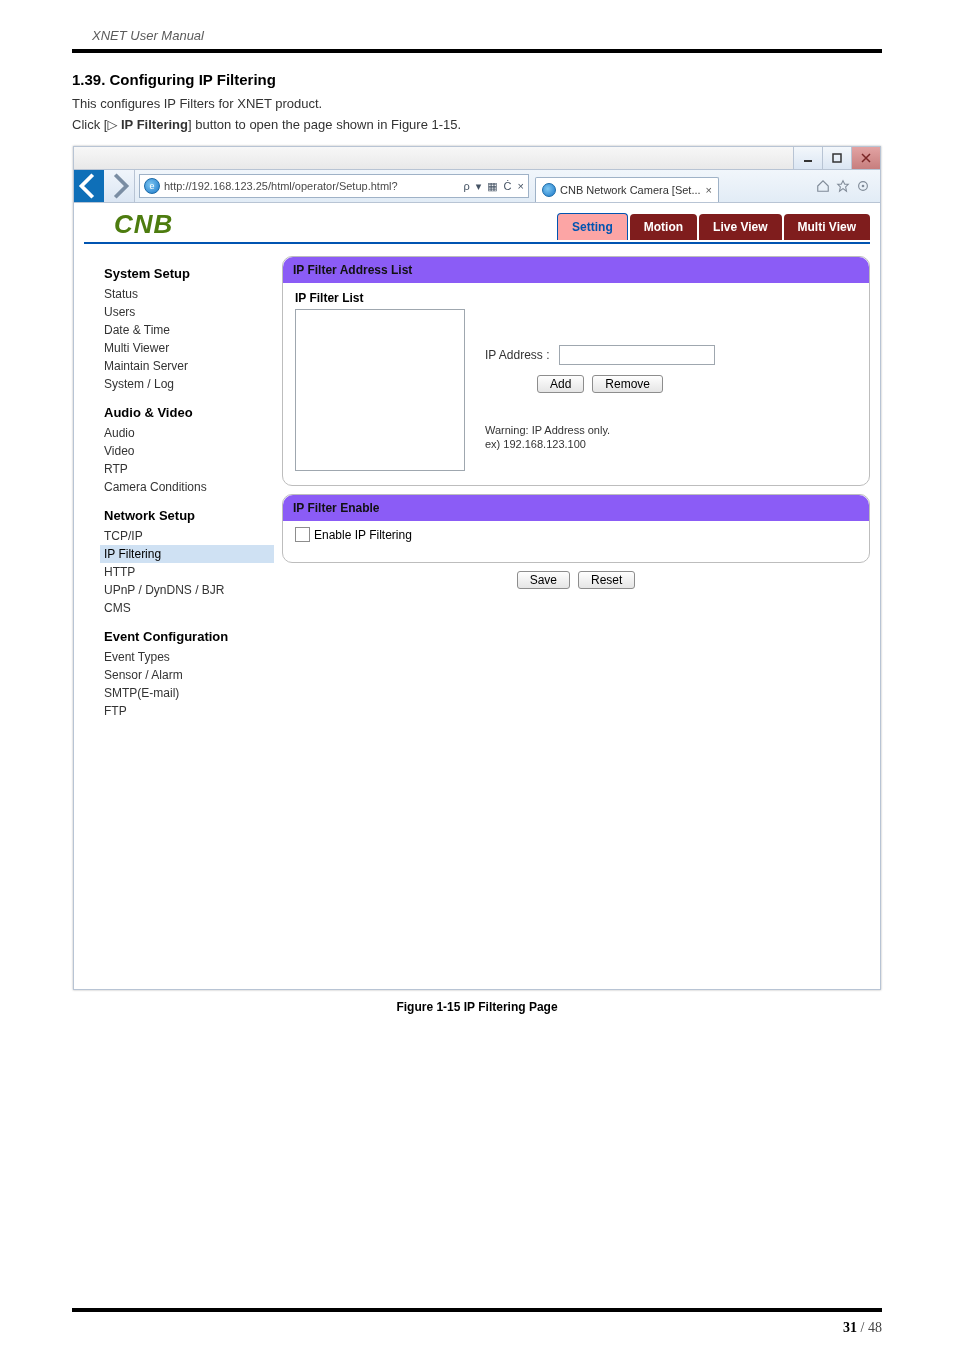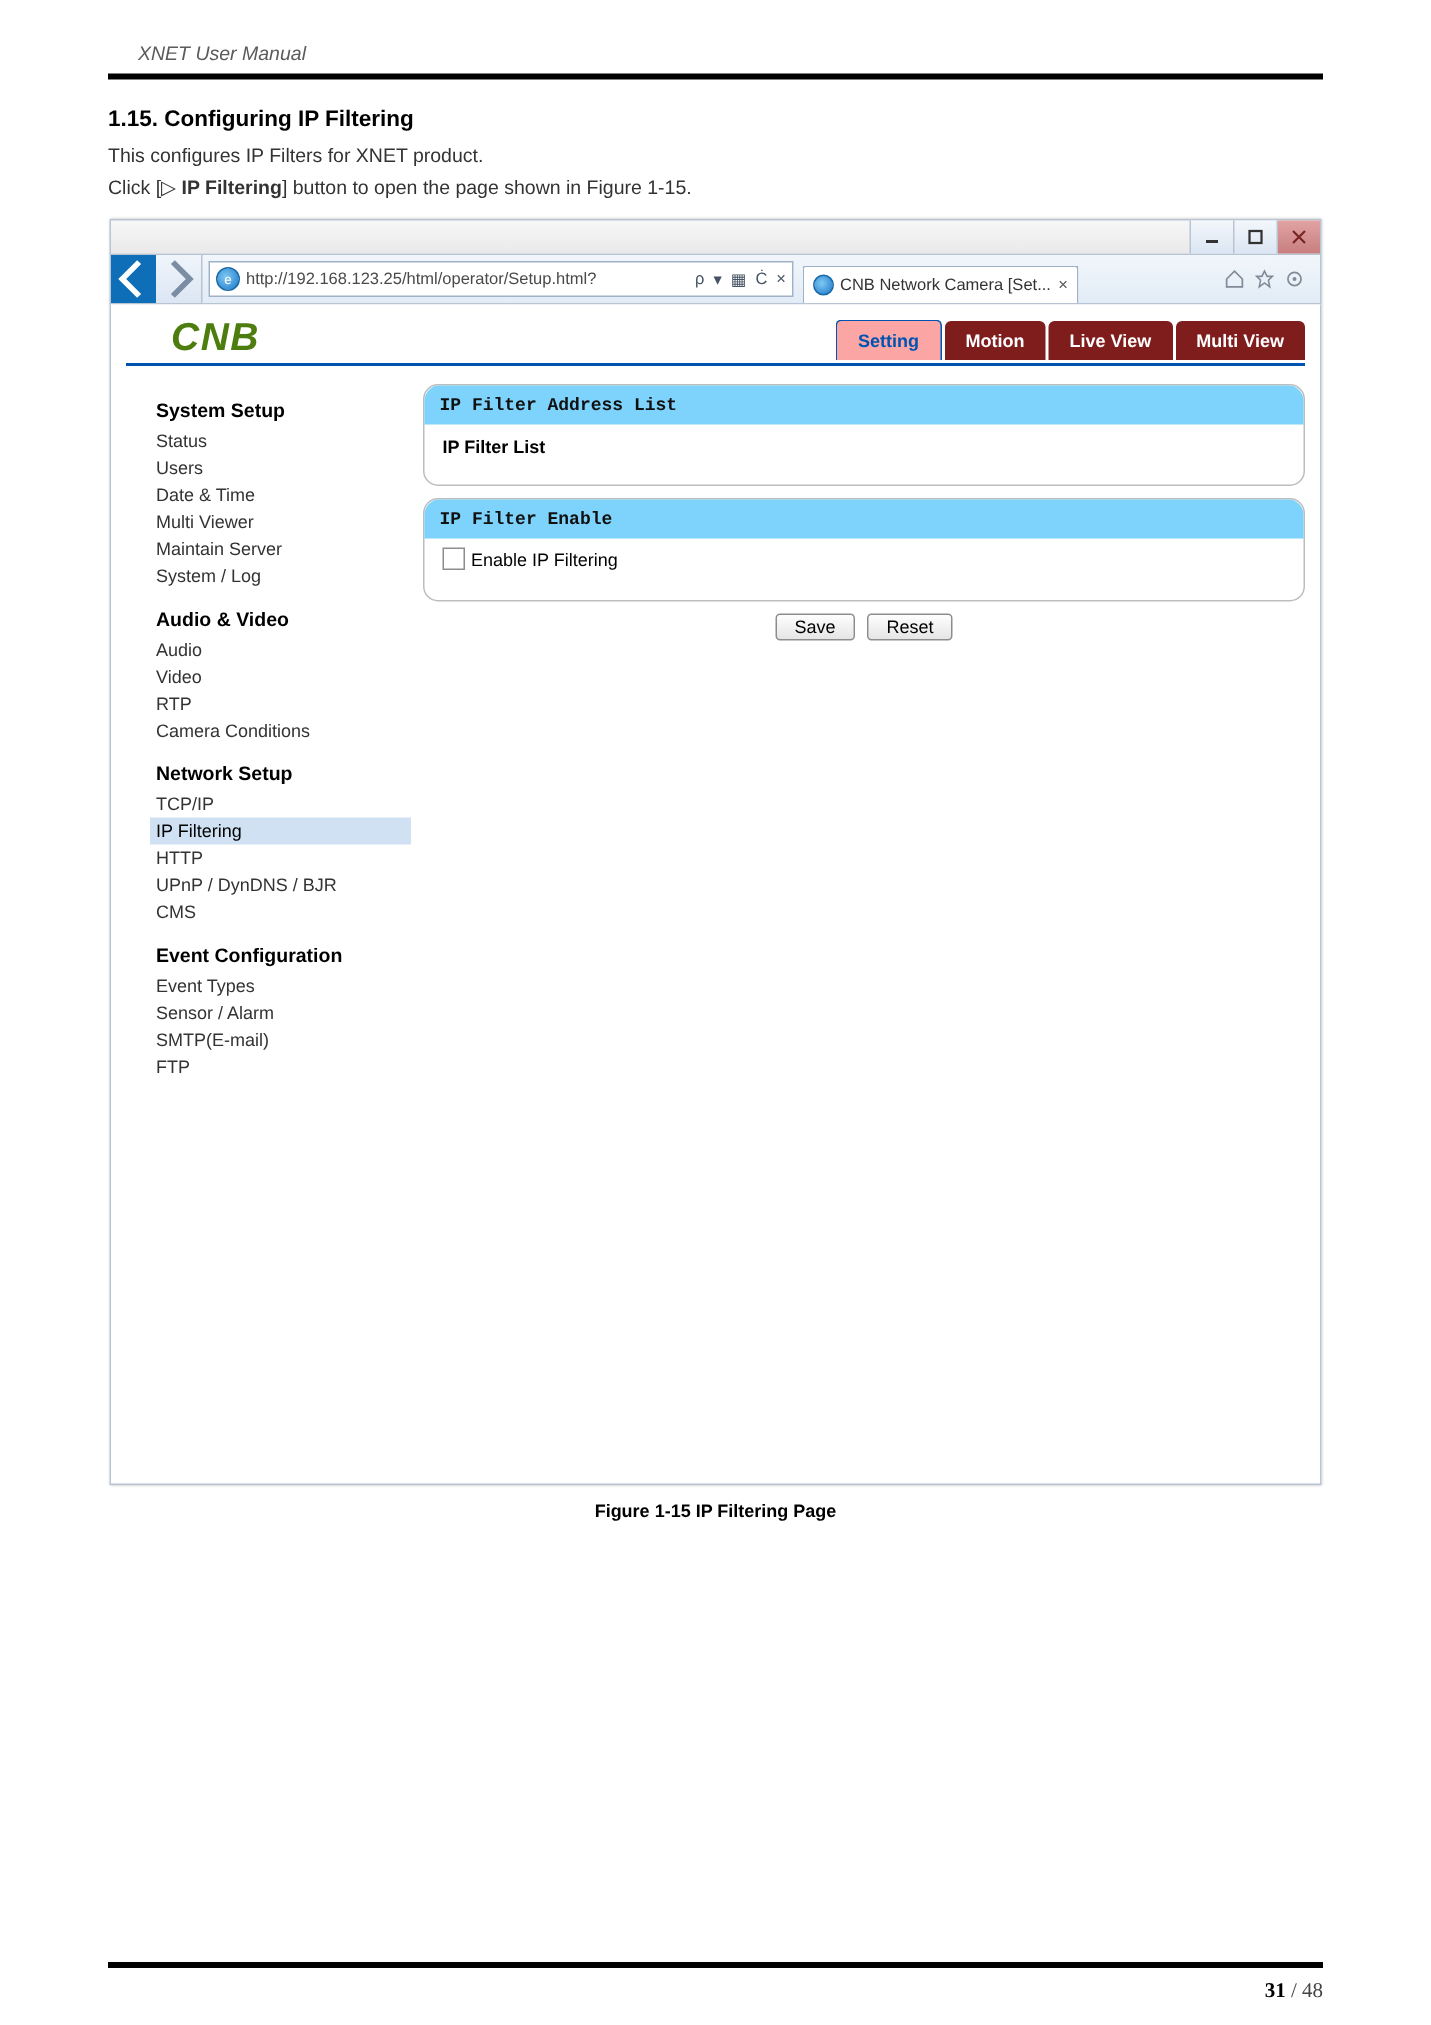--- a/index.html
+++ b/index.html
@@ -256,25 +256,25 @@
     padding-top: 2px;
   }
   .panel {
     border: 1px solid #bdbdbd;
     border-radius: 10px;
     padding: 0 0 14px 0;
     margin-bottom: 8px;
     position:relative;
   }
   .panel-header {
-    background: #7dd3fc;
+    background: #8b5cf6;
     color: #111;
     font-size: 12px;
     font-weight: bold;
-    font-family: Liberation Mono, monospace;
+    font-family: Liberation Sans, sans-serif;
     padding: 6px 10px;
     border-radius: 10px 10px 0 0;
   }
   .sub-section {
     padding: 4px 12px 0 12px;
     font-size: 12px;
     font-family: Arial, sans-serif;
   }
   .sub-title {
     font-weight: bold;
@@ -372,21 +372,21 @@
   }
   .page-num b { color:#000; }
 </style>
 </head>
 <body>
 
 <div class="page">
   <div class="doc-header">XNET User Manual</div>
   <hr class="thick-rule">
 
-  <div class="section-title">1.15. Configuring IP Filtering</div>
+  <div class="section-title">1.39. Configuring IP Filtering</div>
   <div class="section-text">This configures IP Filters for XNET product.</div>
   <div class="section-text">
     <span>Click [</span><span class="tri">▷</span><b> IP Filtering</b><span>] button to open the page shown in Figure 1-15.</span>
   </div>
 
   <div class="window">
     <div class="titlebar">
       <div class="titlebtn min">
         <svg viewBox="0 0 12 12">
             <rect x="2" y="8" width="8" height="2" fill="#333"></rect>
@@ -491,20 +491,37 @@
           <div class="sb-item">Sensor / Alarm</div>
           <div class="sb-item">SMTP(E-mail)</div>
           <div class="sb-item">FTP</div>
         </div>
 
         <div class="main">
           <div class="panel">
             <div class="panel-header">IP Filter Address List</div>
             <div class="sub-section">
               <div class="sub-title">IP Filter List</div>
+              <div class="list-row">
+                <div class="filter-list"></div>
+                <div class="list-right">
+                  <div>
+                    <span>IP Address :</span>
+                    <input class="ip-input" value="" style="">
+                  </div>
+                  <div class="btn-row">
+                    <button class="btn">Add</button>
+                    <button class="btn">Remove</button>
+                  </div>
+                  <div class="warning">
+                    <div>Warning: IP Address only.</div>
+                    <div>ex) 192.168.123.100</div>
+                  </div>
+                </div>
+              </div>
             </div>
           </div>
 
           <div class="panel">
             <div class="panel-header">IP Filter Enable</div>
             <div class="cb-row">
               <span class="cb"></span>
               <span>Enable IP Filtering</span>
             </div>
           </div>

